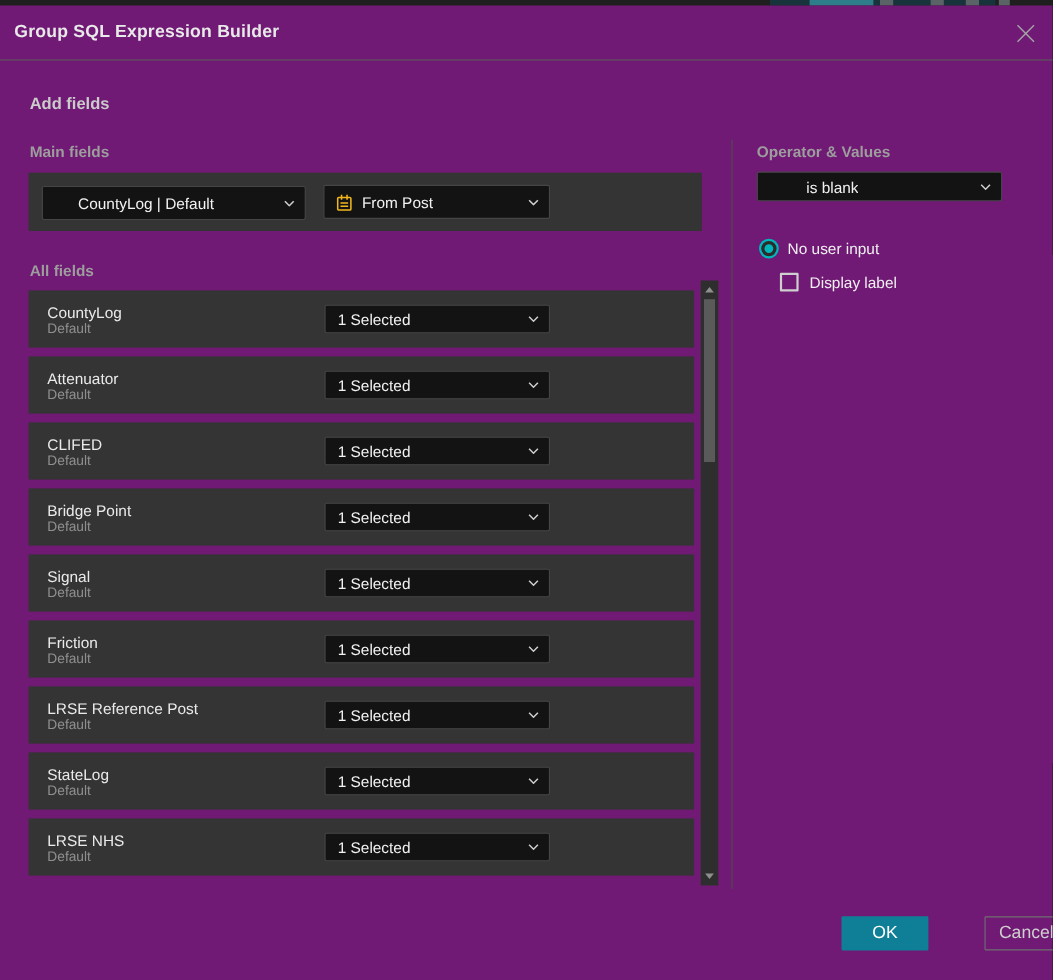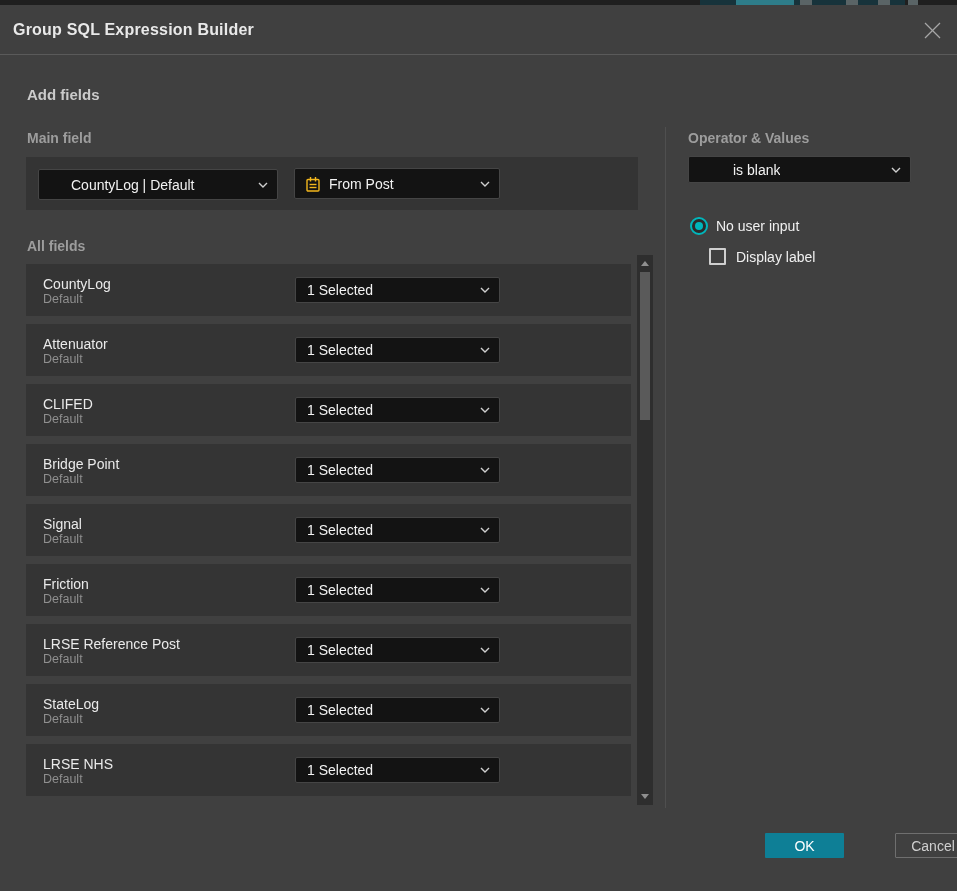--- a/index.html
+++ b/index.html
@@ -11,21 +11,21 @@
   .screen {
     position:relative; width:957px; height:891px;
     background:#1f1f1f; overflow:hidden;
   }
   
   .bg-strip { position:absolute; left:0; top:0; width:957px; height:5px; background:#1f1f1f; }
   .bg-frag { position:absolute; top:0; height:5px; }
 
   .modal {
     position:absolute; left:0; top:5px; width:957px; height:886px;
-    background:#404040; color:#e8e8e8;
+    background:#701a75; color:#e8e8e8;
   }
   .modal-header {
     position:absolute; left:0; top:0; width:957px; height:50px;
     border-bottom:1px solid #5a5a5a;
   }
   .modal-title {
     position:absolute; left:13px; top:0; line-height:50px;
     font-size:16px; font-weight:700; color:#e9e9e9; letter-spacing:.2px;
   }
   .close-btn {
@@ -71,21 +71,21 @@
     position:absolute; left:3px; top:3px; width:8px; height:8px; border-radius:50%; background:#00b6bb;
   }
   .radio-label { position:absolute; left:716px; top:213px; font-size:14px; color:#f0f0f0; }
   .checkbox {
     position:absolute; left:709px; top:243px; width:17px; height:17px;
     border:2px solid #cfcfcf; background:transparent; cursor:pointer; border-radius:1px;
   }
   .checkbox-label { position:absolute; left:736px; top:244px; font-size:14px; color:#f0f0f0; }
 
   
-  .btn { position:absolute; top:828px; height:25px; font-size:14px; display:flex; align-items:center; justify-content:center; cursor:pointer; border-radius:1px; }
+  .btn { position:absolute; top:828px; height:31px; font-size:16px; display:flex; align-items:center; justify-content:center; cursor:pointer; border-radius:1px; }
   .btn-ok { left:765px; width:79px; background:#0e7f96; color:#ffffff; }
   .btn-cancel { left:895px; width:76px; background:transparent; border:1px solid #6f6f6f; color:#cfcfcf; }
 </style>
 </head>
 <body>
 
 <div class="screen">
 
   <div class="bg-strip">
     <div class="bg-frag" style="left:700px;width:205px;background:#17333b;"></div>
@@ -103,21 +103,21 @@
       <div class="close-btn">
         <svg width="17" height="17" viewBox="0 0 17 17">
           <line x1="1" y1="1" x2="16" y2="16" stroke="#a6a6a6" stroke-width="1.3"></line>
           <line x1="16" y1="1" x2="1" y2="16" stroke="#a6a6a6" stroke-width="1.3"></line>
         </svg>
       </div>
     </div>
 
     <div class="section-heading">Add fields</div>
 
-    <div class="group-label" style="left:27px; top:125px;">Main field</div>
+    <div class="group-label" style="left:27px; top:125px;">Main fields</div>
 
     <div class="main-panel">
       <div class="sel" style="left:12px; top:12px; width:240px; height:31px;padding-left:32px;">
         <span class="sel-text">CountyLog | Default</span>
         <svg class="chev" width="10" height="6" viewBox="0 0 10 6">
           <polyline points="1,1 5,5 9,1" fill="none" stroke="#cfcfcf" stroke-width="1.4"></polyline>
         </svg>
       </div>
       <div class="sel" style="left:268px; top:11px; width:206px; height:31px; padding-left:34px;">
         <svg width="16" height="17" viewBox="0 0 16 17" style="position:absolute; left:10px; top:7px;">

